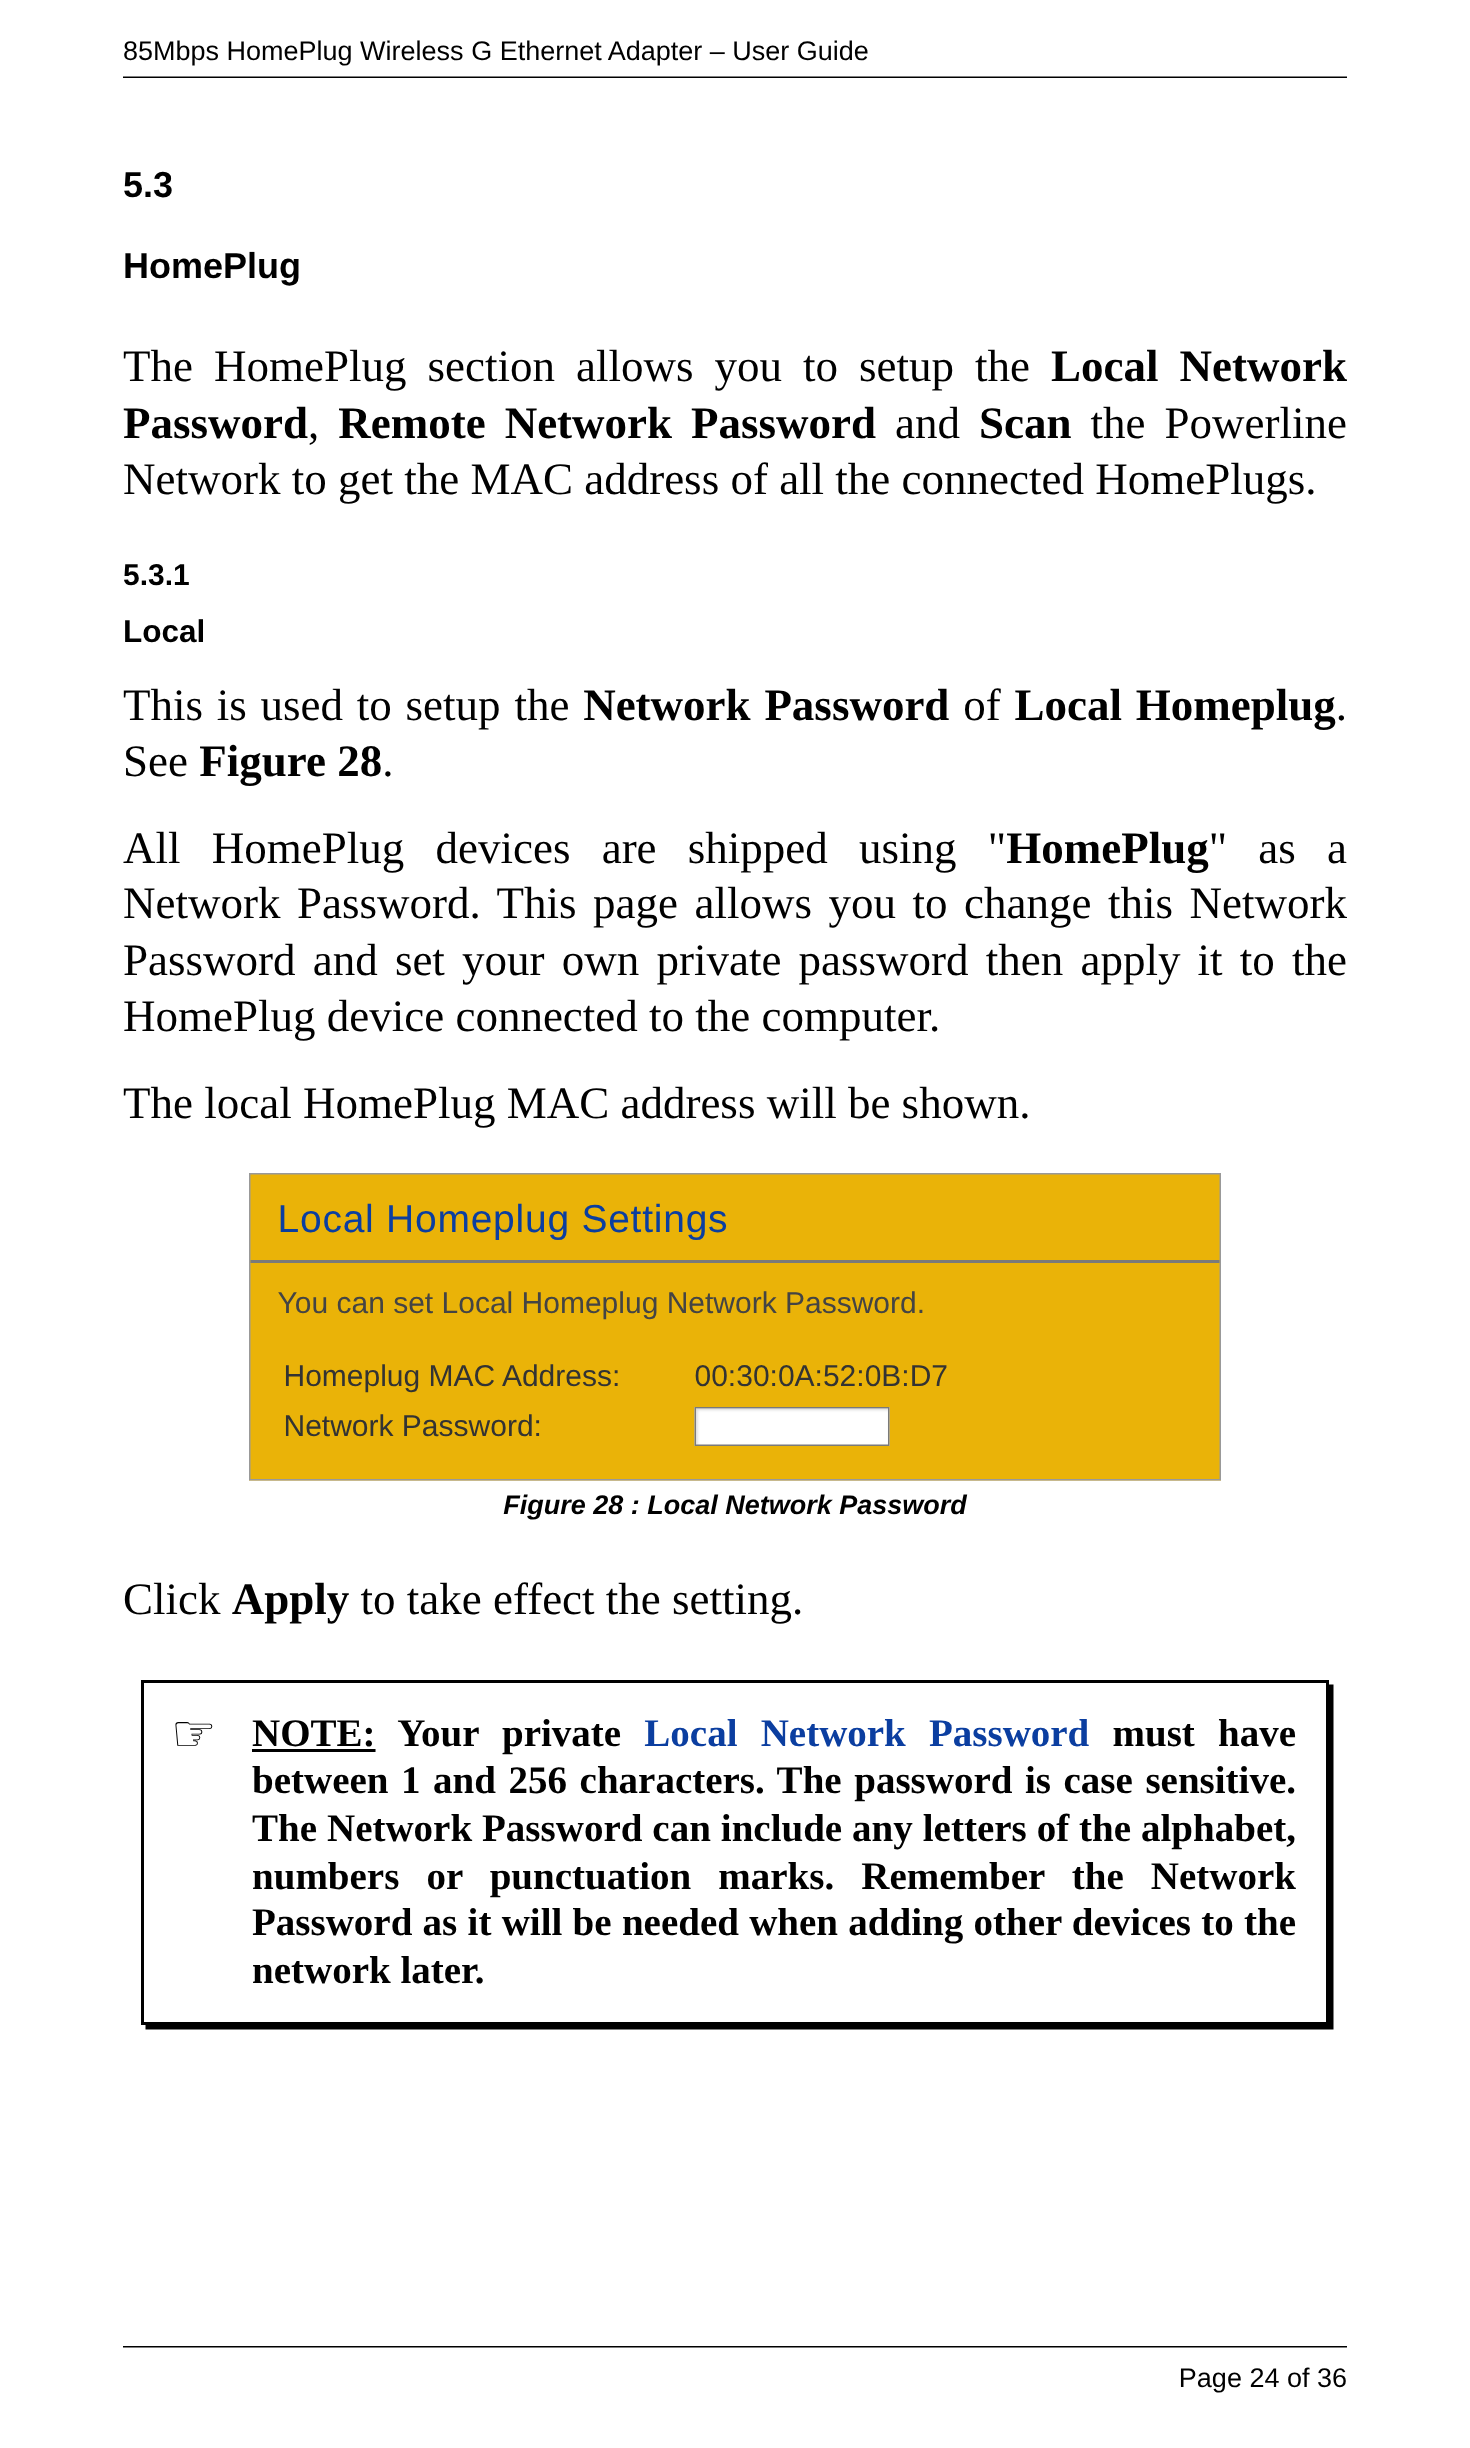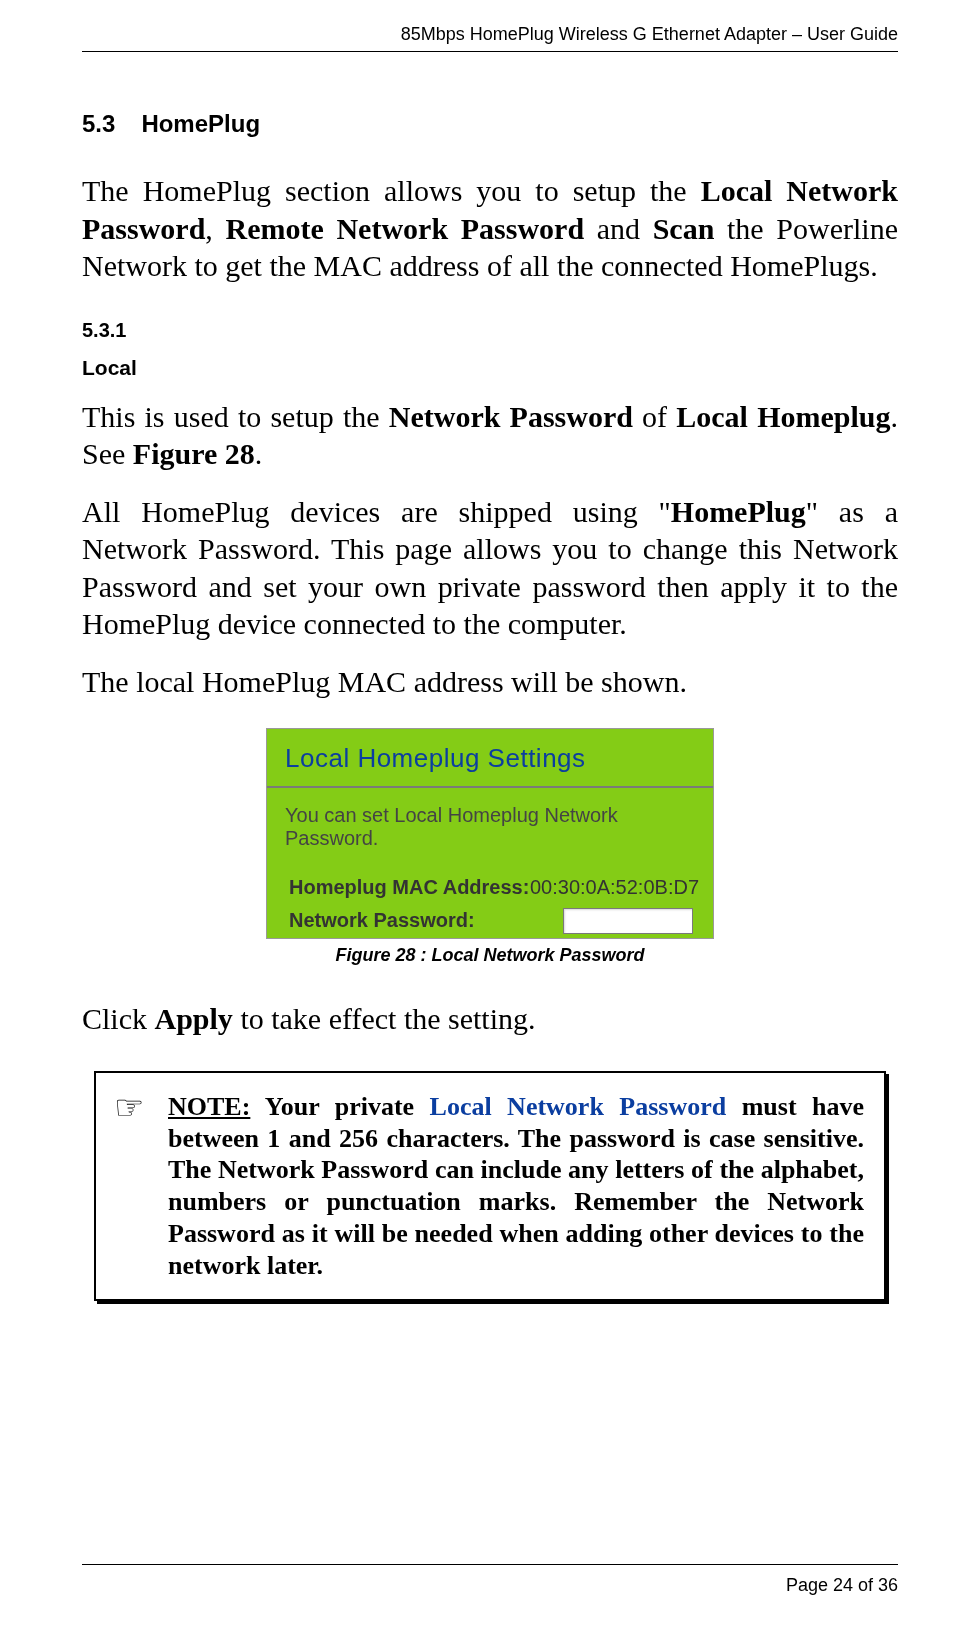--- a/index.html
+++ b/index.html
@@ -8,36 +8,36 @@
       background: #fff;
       width: 980px;
       height: 1632px;
       position: relative;
       color: #000;
     }
     .page {
       padding: 24px 82px 0 82px;
     }
     .header-title {
-      text-align: right;
       font-size: 18px;
       font-family: Arial, Helvetica, sans-serif;
       margin-bottom: 6px;
     }
     .header-line {
       border: none;
       border-top: 1.5px solid #000;
       margin-bottom: 58px;
     }
     .section-heading {
       font-family: Arial, Helvetica, sans-serif;
       font-weight: bold;
       display: flex;
       gap: 26px;
       margin-bottom: 34px;
+      flex-direction: column;
     }
     .section-num { font-size: 24px; }
     .section-title { font-size: 24px; }
     .subsection-heading {
       font-family: Arial, Helvetica, sans-serif;
       font-weight: bold;
       display: flex;
       gap: 14px;
       margin-top: 34px;
       margin-bottom: 18px;
@@ -56,23 +56,24 @@
     
     
     .figure-wrap {
       margin-top: 28px;
       display: flex;
       flex-direction: column;
       align-items: center;
       margin-bottom: 34px;
     }
     .screenshot {
-      width: 448px;
-      background: #84cc16;
+      width: 648px;
+      background: #eab308;
       border: 1px solid #999;
+      padding-bottom: 18px;
       font-family: Arial, Helvetica, sans-serif;
     }
     .shot-title {
       color: #0b3ea0;
       font-size: 26px;
       font-family: Verdana, Arial, sans-serif;
       padding: 14px 18px 4px 18px;
       letter-spacing: 0.5px;
     }
     .shot-hr {
@@ -87,21 +88,21 @@
       font-family: Verdana, Arial, sans-serif;
     }
     .shot-row {
       display: flex;
       padding: 4px 14px;
       font-size: 20px;
       color: #333;
       font-family: Verdana, Arial, sans-serif;
       align-items: center;
     }
-    .shot-label { width: 282px; padding-left: 8px; font-weight: bold;}
+    .shot-label { width: 282px; padding-left: 8px;}
     .shot-value { flex: 1; color: #333; }
     .shot-input {
       width: 130px;
       height: 26px;
       border: 1px solid #7a7a7a;
       background: #fff;
       box-shadow: inset 1px 1px 2px rgba(0,0,0,0.15);
     }
     .figure-caption {
       font-family: Arial, Helvetica, sans-serif;

